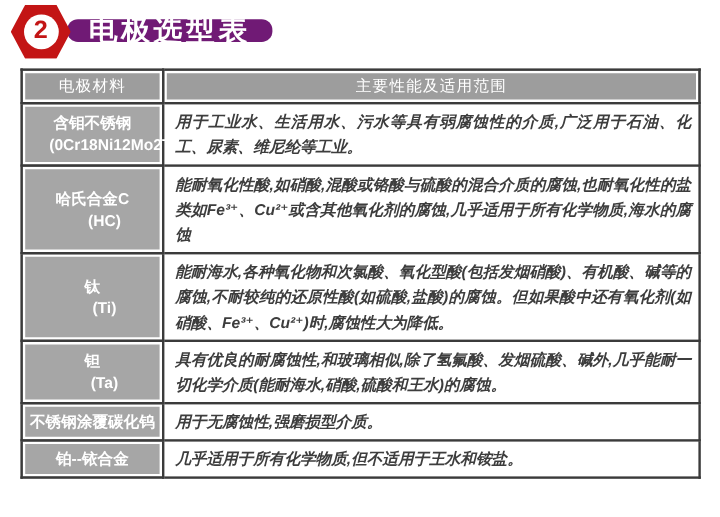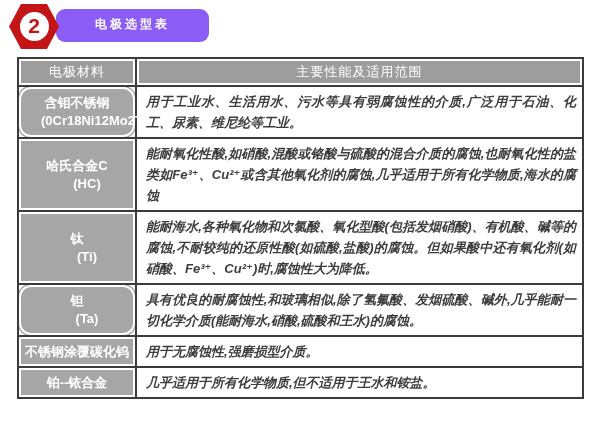--- a/index.html
+++ b/index.html
@@ -22,25 +22,25 @@
   }
   .hex-circle {
     width: 29px; height: 29px; border-radius: 50%;
     background: #ffffff; color: #c31515;
     font-size: 21px; font-weight: bold;
     display: flex; align-items: center; justify-content: center;
     padding-bottom: 1px;
   }
   .banner {
     margin-left: -3px; margin-top: -2px;
-    background: #8b5cf6; color: #ffffff;
+    background: #701a75; color: #ffffff;
     border-radius: 9px;
-    height: 33px; min-width: 153px;
+    height: 19px; min-width: 153px;
     display: flex; align-items: center; justify-content: center;
-    font-size: 12px; font-weight: bold; letter-spacing: 3px;
+    font-size: 24px; font-weight: bold; letter-spacing: 3px;
     padding: 0 18px 2px 18px;
     z-index: 1;
   }
 
   
   table.sel {
     position: absolute; top: 57px; left: 17px;
     width: 567px;
     border-collapse: collapse;
     table-layout: fixed;
@@ -67,21 +67,21 @@
   td.mat .mgrade { display: block; line-height: 18px; font-weight: bold; padding-left: 20px; }
   td.desc {
     background: #ffffff;
     color: #3d3d3d; font-size: 13px; font-weight: bold;
     line-height: 21px;
     padding: 4px 6px 4px 9px;
     text-align: justify;
     vertical-align: middle;
     font-style: italic;
   }
-  tr.h2 td { height: 50px; border-radius: 12px; }
+  tr.h2 td { height: 50px; }
   tr.h3 td { height: 69px; }
   tr.h1 td { height: 27px; }
 </style>
 </head>
 <body>
 
 <div class="page">
 
   <div class="header">
     <div class="hex">

